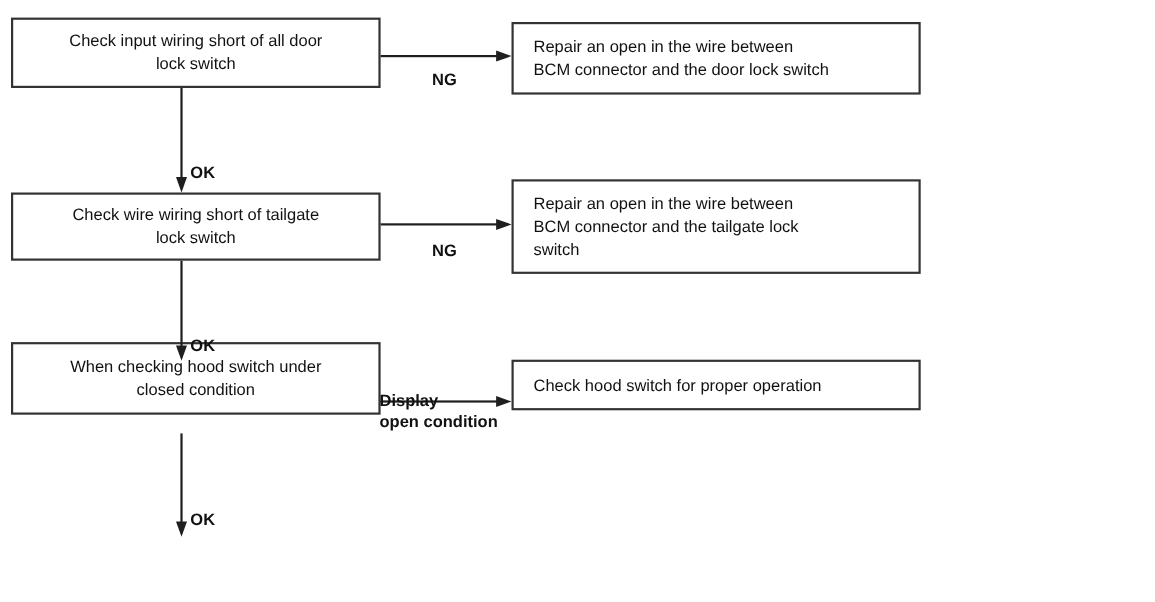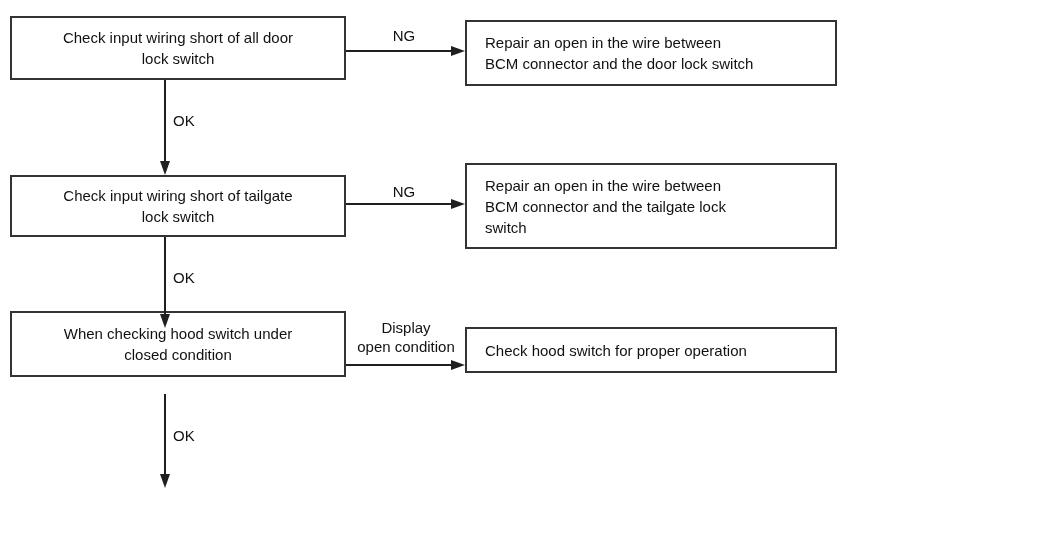--- a/index.html
+++ b/index.html
@@ -74,39 +74,40 @@
   #ah1 { left: 451px; top: 46px; }
   #ah2 { left: 451px; top: 199px; }
   #ah3 { left: 451px; top: 360px; }
   #av1 { left: 160px; top: 161px; }
   #av2 { left: 160px; top: 314px; }
   #av3 { left: 160px; top: 474px; }
 
   .lbl {
     position: absolute;
     font-size: 15px;
-    font-weight: normal;
+    font-weight: bold;
     line-height: 17px;
     white-space: pre-line;
+    margin-top: 37px;
   }
   #lbl-ng1 { left: 384px; top: 27px;  width: 40px;  text-align: center; }
   #lbl-ng2 { left: 384px; top: 183px; width: 40px;  text-align: center; }
   #lbl-ok1 { left: 173px; top: 112px; }
   #lbl-ok2 { left: 173px; top: 269px; }
   #lbl-ok3 { left: 173px; top: 427px; }
-  #lbl-display { left: 345px; top: 318px; width: 122px; text-align: center; line-height: 19px; }
+  #lbl-display { left: 345px; top: 318px; width: 122px; text-align: left; line-height: 19px; }
 </style>
 </head>
 <body>
 
 <div class="canvas">
 
   <div class="fbox" id="box-l1">Check input wiring short of all door
 lock switch</div>
-  <div class="fbox" id="box-l2">Check input wiring short of tailgate
+  <div class="fbox" id="box-l2">Check wire wiring short of tailgate
 lock switch</div>
   <div class="fbox" id="box-l3">When checking hood switch under
 closed condition</div>
 
   <div class="fbox left-align" id="box-r1">Repair an open in the wire between
 BCM connector and the door lock switch</div>
   <div class="fbox left-align" id="box-r2">Repair an open in the wire between
 BCM connector and the tailgate lock
 switch</div>
   <div class="fbox left-align" id="box-r3">Check hood switch for proper operation</div>

